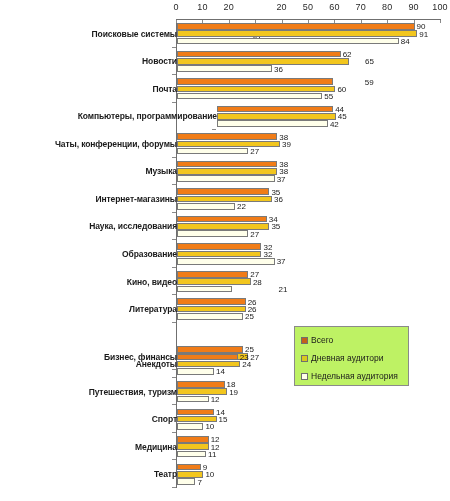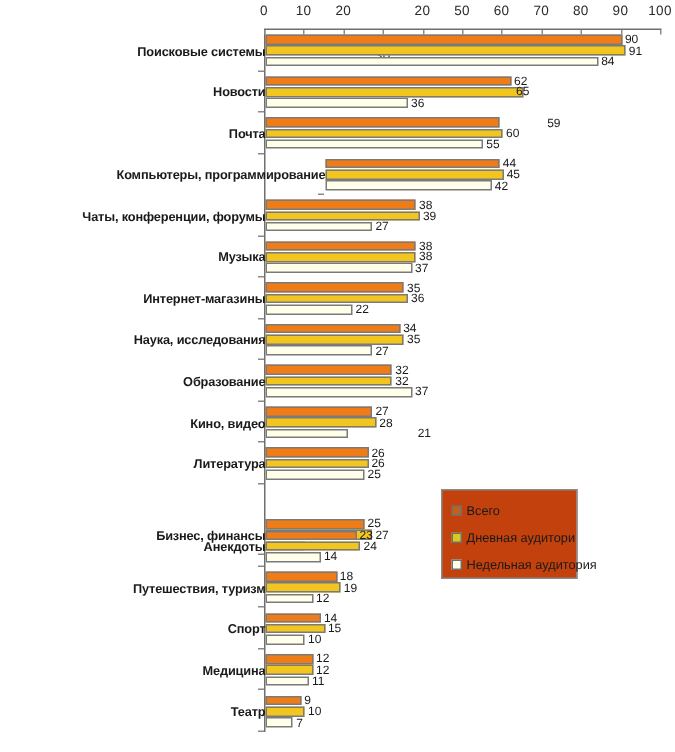--- a/index.html
+++ b/index.html
@@ -112,24 +112,24 @@
     font-size: 8px;
     color: #1a1a1a;
     white-space: nowrap;
     padding-left: 2px;
   }
   
   #legend {
     position: absolute;
     left: 294px;
     top: 326px;
-    width: 91px;
+    width: 115px;
     height: 60px;
     border: 1px solid #8a8a8a;
-    background: #c2410c;
+    background: #bef264;
     box-sizing: border-box;
   }
   .legend-item {
     position: absolute;
     left: 6px;
     display: flex;
     align-items: center;
     white-space: nowrap;
   }
   .legend-swatch {
@@ -189,21 +189,21 @@
         </div>
         <div class="cat-group" style="top: 27.5294px; height: 27.5294px;">
           <div class="cat-label">Новости</div>
           <div class="cat-tick" style="top: 26.5294px;"></div>
           <div class="bar-row" style="top: 3.16471px; height: 6.6px; width: 264px;">
             <div class="bar s0" style="width: 163.68px;"></div>
             <div class="bar-value" style="left: 163.68px;">62</div>
           </div>
           <div class="bar-row" style="top: 10.4647px; height: 6.6px; width: 264px;">
             <div class="bar s1" style="width: 171.6px;"></div>
-            <div class="bar-value" style="left: 165px;">65</div>
+            <div class="bar-value" style="left: 186px;">65</div>
           </div>
           <div class="bar-row" style="top: 17.7647px; height: 6.6px; width: 264px;">
             <div class="bar s2" style="width: 95.04px;"></div>
             <div class="bar-value" style="left: 95.04px;">36</div>
           </div>
         </div>
         <div class="cat-group" style="top: 55.0588px; height: 27.5294px;">
           <div class="cat-label">Почта</div>
           <div class="cat-tick" style="top: 26.5294px;"></div>
           <div class="bar-row" style="top: 3.16471px; height: 6.6px; width: 264px;">

